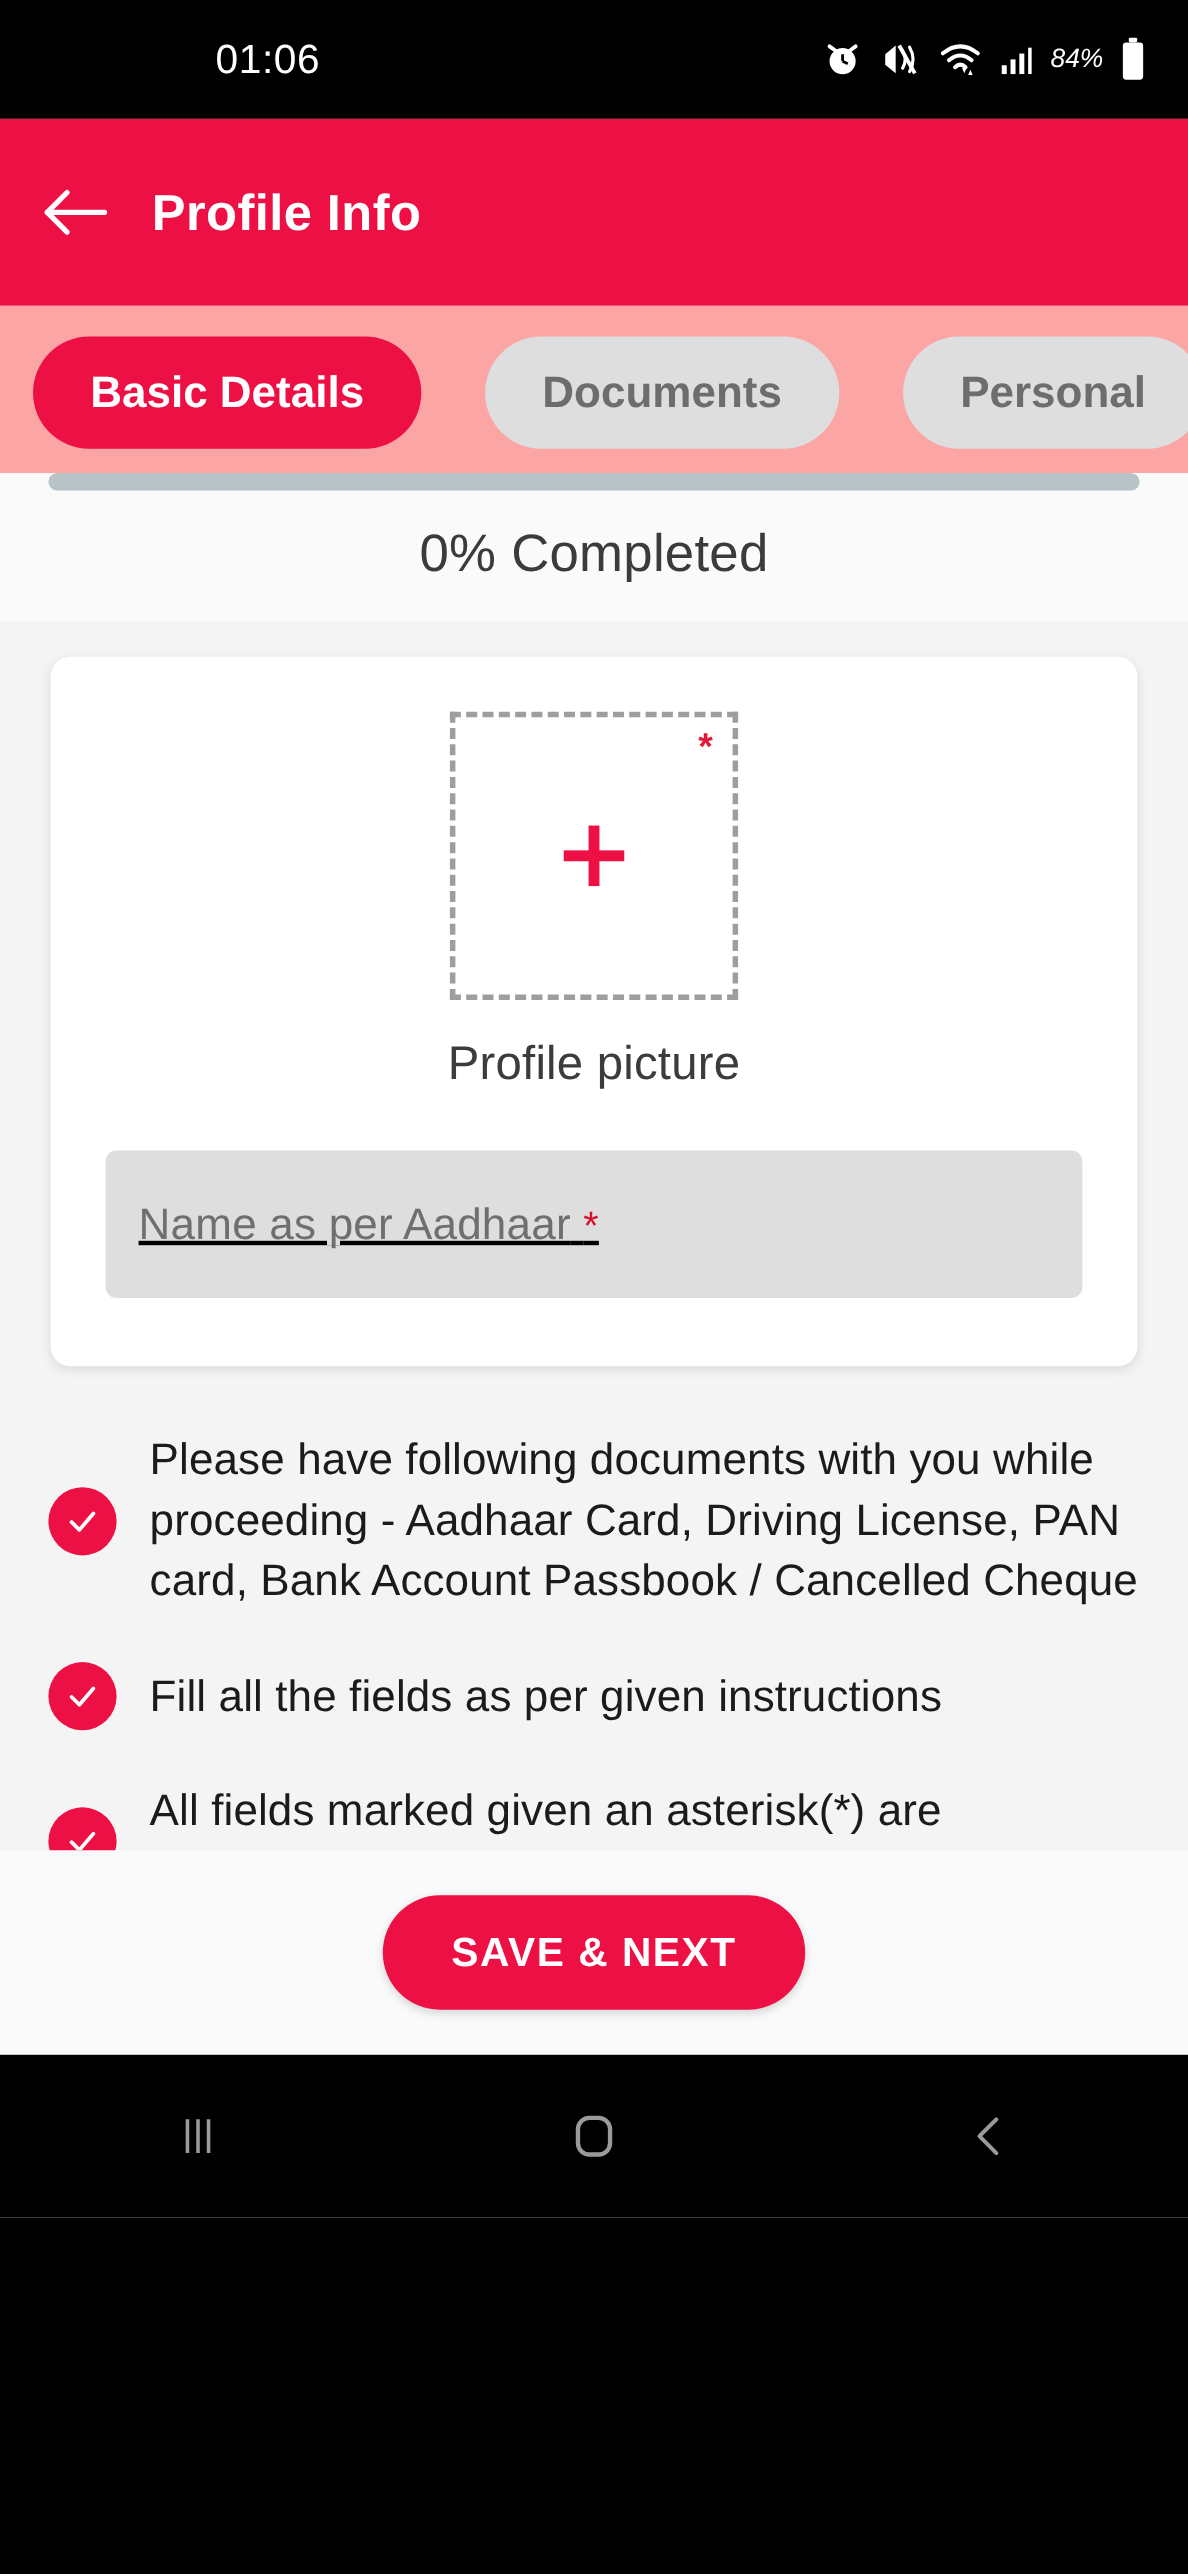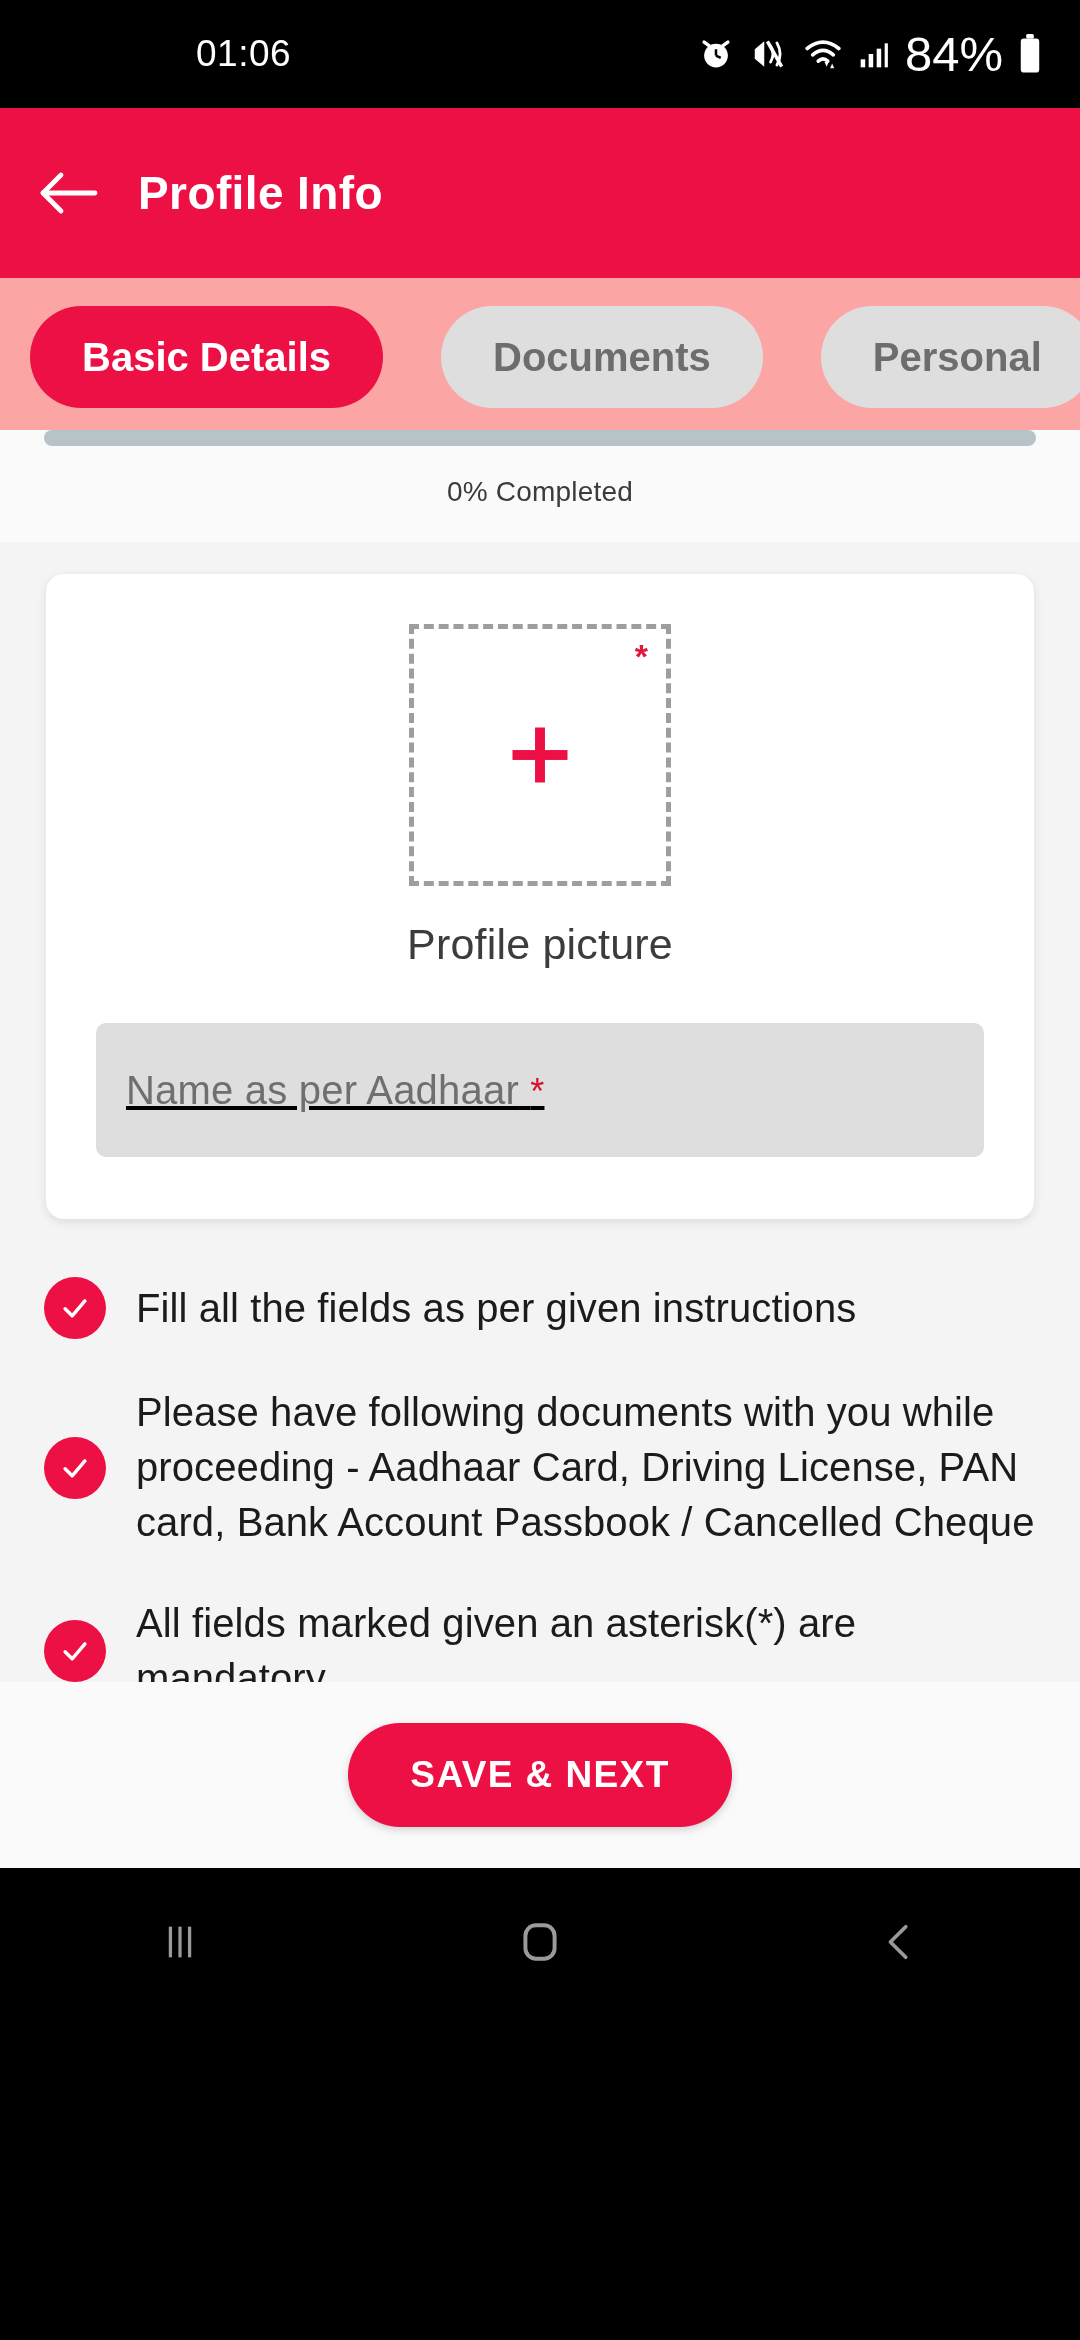--- a/index.html
+++ b/index.html
@@ -24,21 +24,21 @@
   }
   .sb-time {
     position:absolute; left:196px; top:50%; transform:translateY(-50%);
     font-size:37px; letter-spacing:0.5px;
   }
   .sb-right {
     position:absolute; right:38px; top:50%; transform:translateY(-50%);
     display:flex; align-items:center; gap:15px;
   }
   .sb-right svg { display:block; }
-  .sb-batt-txt { font-size:49px; letter-spacing:0px; }
+  .sb-batt-txt { font-size:24px; letter-spacing:0px;font-style:italic; }
 
   
   .appbar {
     height:170px; background:#ED1045; flex-shrink:0;
     display:flex; align-items:center; padding-left:30px; gap:30px;
   }
   .back-btn {
     width:78px; height:78px;
     display:flex; align-items:center; justify-content:center;
     cursor:pointer;
@@ -70,21 +70,21 @@
   .progwrap {
     background:#fafafa; flex-shrink:0;
     padding:0 44px 34px 44px;
   }
   .progtrack {
     height:16px; border-radius:8px; background:#b7c3c7;
     overflow:hidden; position:relative;
   }
   .progfill { height:100%; background:#ED1045; border-radius:8px; }
   .progtxt {
-    text-align:center; font-size:28px; color:#3b3b3b;
+    text-align:center; font-size:48px; color:#3b3b3b;
     margin-top:30px; letter-spacing:0.2px;
   }
 
   
   .body {
     flex:1; background:#f4f4f4; position:relative; overflow:hidden;
   }
 
   .card {
     margin:32px 46px 0 46px;
@@ -256,29 +256,29 @@
       </div>
     </div>
 
     <div class="instructions">
       <div class="instr">
         <span class="tickicon">
           <svg width="34" height="34" viewBox="0 0 24 24">
             <polyline points="5,12.5 10,17.5 19,7" stroke="#fff" stroke-width="2.4" fill="none" stroke-linecap="round" stroke-linejoin="round"></polyline>
           </svg>
         </span>
-        <span class="instr-txt">Fill all the fields as per given instructions</span>
+        <span class="instr-txt">Please have following documents with you while proceeding - Aadhaar Card, Driving License, PAN card, Bank Account Passbook / Cancelled Cheque</span>
       </div>
       <div class="instr">
         <span class="tickicon">
           <svg width="34" height="34" viewBox="0 0 24 24">
             <polyline points="5,12.5 10,17.5 19,7" stroke="#fff" stroke-width="2.4" fill="none" stroke-linecap="round" stroke-linejoin="round"></polyline>
           </svg>
         </span>
-        <span class="instr-txt">Please have following documents with you while proceeding - Aadhaar Card, Driving License, PAN card, Bank Account Passbook / Cancelled Cheque</span>
+        <span class="instr-txt">Fill all the fields as per given instructions</span>
       </div>
       <div class="instr">
         <span class="tickicon">
           <svg width="34" height="34" viewBox="0 0 24 24">
             <polyline points="5,12.5 10,17.5 19,7" stroke="#fff" stroke-width="2.4" fill="none" stroke-linecap="round" stroke-linejoin="round"></polyline>
           </svg>
         </span>
         <span class="instr-txt">All fields marked given an asterisk(*) are mandatory</span>
       </div>
     </div>

